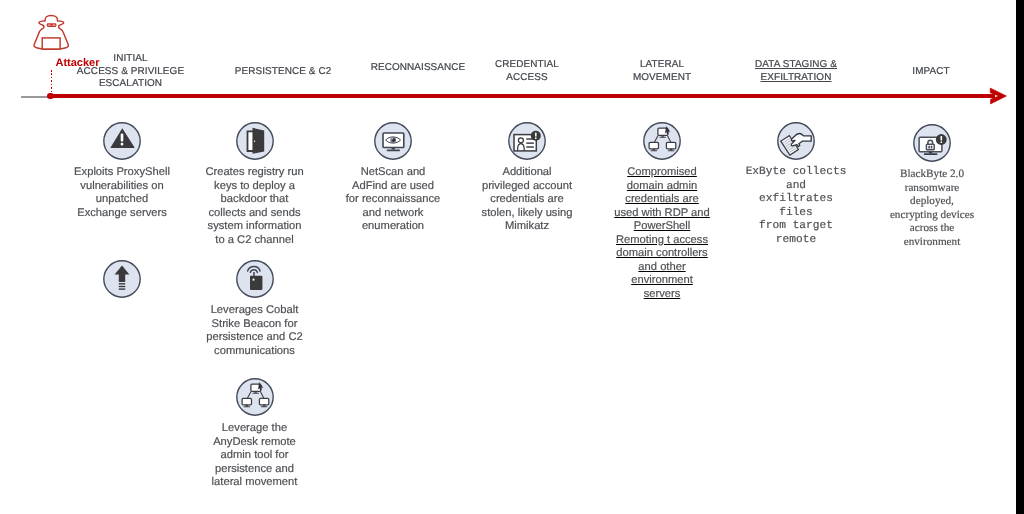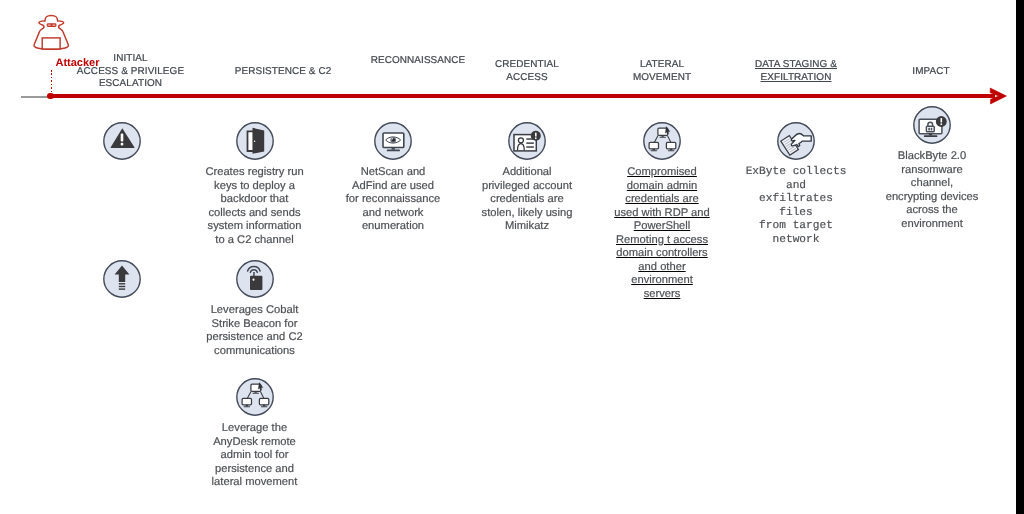--- a/index.html
+++ b/index.html
@@ -61,21 +61,21 @@
   <div class="attacker-label" style="left: 0px; top: 57.3px; width: 103px; margin-left: 26px;">Attacker</div>
   <div id="phases">
       <div class="phase" style="left: 30.5px; width: 200px; top: 52.8px;">
         <div>INITIAL</div>
         <div>ACCESS &amp; PRIVILEGE</div>
         <div>ESCALATION</div>
       </div>
       <div class="phase" style="left: 157px; width: 200px; top: 65.6px; padding-left: 26px;">
         <div>PERSISTENCE &amp; C2</div>
       </div>
-      <div class="phase" style="left: 293px; width: 200px; top: 55px; padding-left: 25px;">
+      <div class="phase" style="left: 293px; width: 200px; top: 62px; padding-left: 25px;">
         <div>RECONNAISSANCE</div>
       </div>
       <div class="phase" style="left: 427px; width: 200px; top: 59.2px;">
         <div>CREDENTIAL</div>
         <div>ACCESS</div>
       </div>
       <div class="phase" style="left: 562px; width: 200px; top: 59.2px;">
         <div>LATERAL</div>
         <div>MOVEMENT</div>
       </div>
@@ -90,20 +90,26 @@
   <div id="steps">
       <div class="step" style="left: 62px; top: 122px; width: 120px;">
         <div class="circle"><svg width="38" height="38" viewBox="0 0 38 38">
             <circle cx="19" cy="19" r="18.2" fill="#dde3ef" stroke="#434a58" stroke-width="1.4"></circle>
             <g transform="translate(0,0)">
               <path d="M19.3 6.3 L31.4 25.3 Q31.9 26.1 31.0 26.1 H8.1 Q7.2 26.1 7.7 25.3 Z" fill="#3a3a3c"></path>
               <rect x="17.7" y="11.6" width="2.6" height="8.0" rx="1.0" fill="#fff"></rect>
               <rect x="17.7" y="20.8" width="2.6" height="2.6" rx="1.0" fill="#fff"></rect>
             </g>
           </svg></div>
+        <div class="caption">
+          <div>Exploits ProxyShell</div>
+          <div>vulnerabilities on</div>
+          <div>unpatched</div>
+          <div>Exchange servers</div>
+        </div>
       </div>
       <div class="step" style="left: 62px; top: 260px; width: 120px;">
         <div class="circle"><svg width="38" height="38" viewBox="0 0 38 38">
             <circle cx="19" cy="19" r="18.2" fill="#dde3ef" stroke="#434a58" stroke-width="1.4"></circle>
             <g transform="translate(0,0)">
               <path d="M19 5.4 L26.4 14.5 H22.2 V21.9 H15.8 V14.5 H11.6 Z" fill="#3a3a3c"></path>
               <rect x="15.8" y="23.1" width="6.4" height="1.4" fill="#3a3a3c"></rect>
               <rect x="15.8" y="25.8" width="6.4" height="1.4" fill="#3a3a3c"></rect>
               <rect x="15.8" y="28.4" width="6.4" height="1.4" fill="#3a3a3c"></rect>
             </g>
@@ -254,42 +260,42 @@
                   <path d="M9.3 17.7 H15.9 M9.3 20.0 H15.9 M9.3 22.3 H15.9 M9.3 24.6 H15.9 M9.3 26.9 H15.9 M9.3 29.2 H15.9"></path>
                 </g>
               </g>
               <path d="M34.2 13.8 H26.4 C25.0 12.4 23.6 11.5 22.5 11.5 C21.0 11.5 18.9 12.7 17.0 14.7 L14.7 17.0 C13.9 17.9 14.4 19.0 15.4 18.8 L18.0 18.4 L14.7 21.9 C13.8 22.9 14.4 24.1 15.6 23.8 L19.9 22.5 L21.1 24.6 L22.8 23.5 L21.8 21.5 C23.2 21.1 24.4 20.3 25.2 19.2 H34.2 Z" fill="#fbfcfe" stroke="#2f3540" stroke-width="1.3" stroke-linejoin="round"></path>
             </g>
           </svg></div>
         <div class="caption">
           <div>ExByte collects and</div>
           <div>exfiltrates files</div>
           <div>from target</div>
-          <div>network</div>
-        </div>
-      </div>
-      <div class="step" style="left: 877px; top: 106px; width: 110px;">
+          <div>remote</div>
+        </div>
+      </div>
+      <div class="step" style="left: 877px; top: 124px; width: 110px; font-family: Liberation Serif, serif;">
         <div class="circle"><svg width="38" height="38" viewBox="0 0 38 38">
             <circle cx="19" cy="19" r="18.2" fill="#dde3ef" stroke="#434a58" stroke-width="1.4"></circle>
             <g transform="translate(0,0)">
               <rect x="6.1" y="13.3" width="22.8" height="14.4" rx="0.9" fill="#fff" stroke="#4a5059" stroke-width="1.5"></rect>
               <rect x="15.9" y="27.7" width="3.2" height="1.7" fill="#3a3d44"></rect>
               <rect x="10.9" y="29.3" width="13.5" height="1.7" rx="0.6" fill="#3a3d44"></rect>
               <path d="M14.9 20.8 V18.5 A2.35 2.35 0 0 1 19.6 18.5 V20.8" fill="none" stroke="#4a5059" stroke-width="1.5"></path>
               <rect x="13.4" y="20.2" width="7.8" height="5.6" rx="0.9" fill="#fff" stroke="#4a5059" stroke-width="1.5"></rect>
               <rect x="15.3" y="21.7" width="1.6" height="2.8" rx="0.2" fill="#4a5059"></rect>
               <rect x="17.7" y="21.7" width="1.6" height="2.8" rx="0.2" fill="#4a5059"></rect>
               <circle cx="28.3" cy="15.5" r="5.45" fill="#3a3a3c"></circle>
               <rect x="27.5" y="11.9" width="1.6" height="4.7" rx="0.7" fill="#fff"></rect>
               <circle cx="28.3" cy="18.2" r="0.9" fill="#fff"></circle>
             </g>
           </svg></div>
         <div class="caption">
           <div>BlackByte 2.0</div>
           <div>ransomware</div>
-          <div>channel,</div>
+          <div>deployed,</div>
           <div>encrypting devices</div>
           <div>across the</div>
           <div>environment</div>
         </div>
       </div>
     </div>
 </div>
 
 </body></html>

